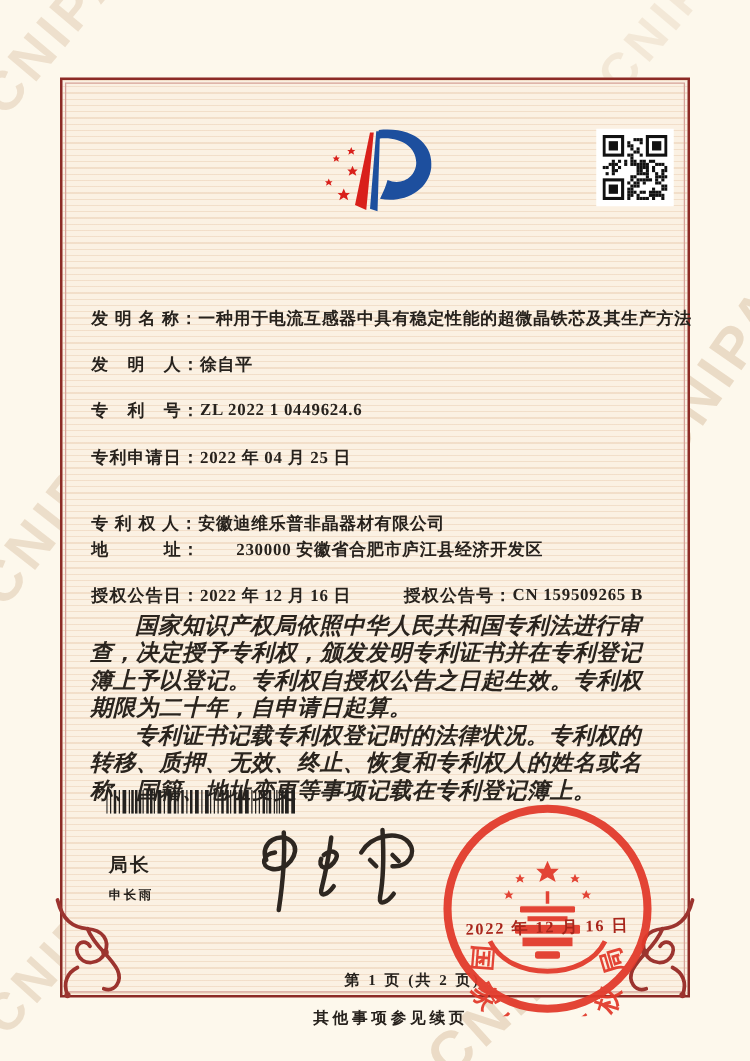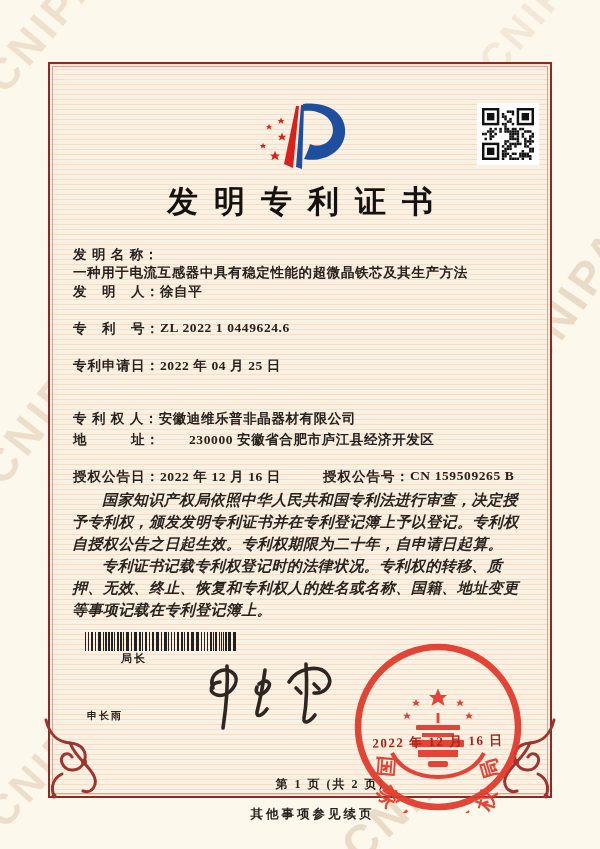--- a/index.html
+++ b/index.html
@@ -60,30 +60,30 @@
     font-size:31px; font-weight:700; letter-spacing:16px; text-indent:16px;
     color:#14110e;
   }
 
   .qr-wrap { left:477px; top:103px; width:62px; height:62px; background:#ffffff; padding:5px; }
 
   .fields { left:73px; top:246px; width:460px; }
   .field-row { position:absolute; left:0; display:flex; font-size:13.5px; font-weight:600; white-space:nowrap; }
   .field-row .lbl { white-space:pre; letter-spacing:1px; }
   .field-row .val { letter-spacing:.6px; }
-  .r0{top:0;flex-direction:column;} .r1{top:37px;} .r2{top:74px;} .r3{top:111px;} .r4{top:164px;text-align:right;} .r5{top:185px;gap:29px;} .r6{top:222px;}
+  .r0{top:0;} .r1{top:37px;} .r2{top:74px;} .r3{top:111px;} .r4{top:164px;text-align:right;} .r5{top:185px;gap:29px;} .r6{top:222px;}
   .grant-group { margin-left:42px; display:flex;text-align:right; }
 
-  .paras { left:72px; top:489px; width:458px; font-size:15px; line-height:22px;
+  .paras { left:72px; top:489px; width:458px; font-size:18px; line-height:22px;
            font-style:italic; font-weight:600; letter-spacing:.4px; color:#2a241e; }
   .paras p { text-indent:2em; }
 
   .barcode { left:85px; top:632px; width:156px; height:19px; }
 
-  .director-title { left:87px; top:651px; font-size:11px; font-weight:700; letter-spacing:2px;margin-left:34px; }
+  .director-title { left:87px; top:683px; font-size:15px; font-weight:700; letter-spacing:2px; }
   .director-name  { left:87px; top:709px; font-size:10px; font-weight:700; letter-spacing:2px; }
   .signature { left:193px; top:658px; width:150px; height:84px; }
 
   .seal { left:352px; top:641px; width:172px; height:172px; z-index:6; opacity:.94; }
   .seal-date {
     left:360px; top:733px; width:156px; text-align:center; z-index:7;
     font-size:13px; font-weight:700; color:#a8251b; letter-spacing:1.5px;
     transform:rotate(-1.5deg);
   }
 
@@ -258,21 +258,20 @@
         <rect x="19.80952380952381" y="49.523809523809526" width="2.4761904761904763" height="2.4761904761904763" fill="#111"></rect>
         <rect x="27.23809523809524" y="49.523809523809526" width="2.4761904761904763" height="2.4761904761904763" fill="#111"></rect>
         <rect x="29.714285714285715" y="49.523809523809526" width="2.4761904761904763" height="2.4761904761904763" fill="#111"></rect>
         <rect x="32.19047619047619" y="49.523809523809526" width="2.4761904761904763" height="2.4761904761904763" fill="#111"></rect>
         <rect x="34.66666666666667" y="49.523809523809526" width="2.4761904761904763" height="2.4761904761904763" fill="#111"></rect>
         <rect x="39.61904761904762" y="49.523809523809526" width="2.4761904761904763" height="2.4761904761904763" fill="#111"></rect>
         <rect x="47.04761904761905" y="49.523809523809526" width="2.4761904761904763" height="2.4761904761904763" fill="#111"></rect>
       </svg>
   </div>
 
-  <div class="abs title">发明专利证书</div>
 
   <div class="abs fields">
     <div class="field-row r0">
       <span class="lbl">发 明 名 称：</span>
       <span class="val">一种用于电流互感器中具有稳定性能的超微晶铁芯及其生产方法</span>
     </div>
     <div class="field-row r1">
       <span class="lbl">发　明　人：</span>
       <span class="val">徐自平</span>
     </div>

